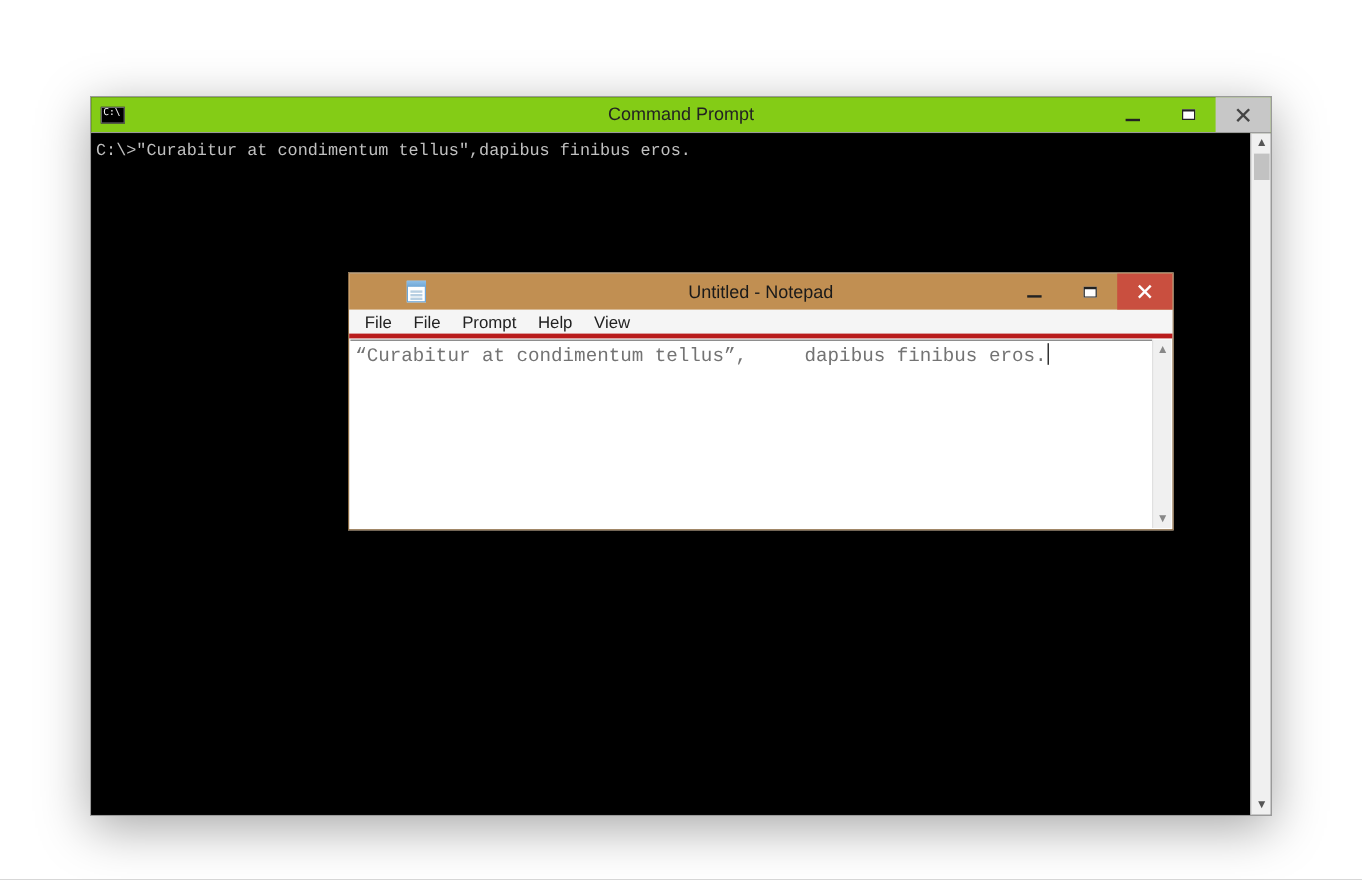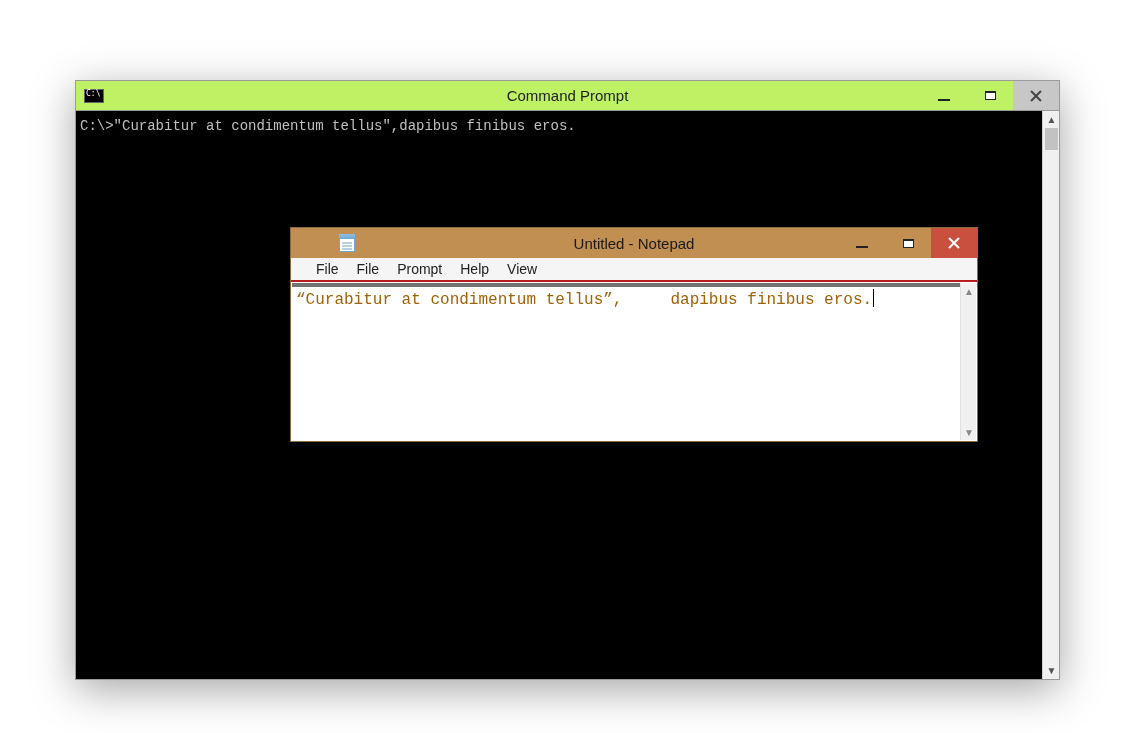--- a/index.html
+++ b/index.html
@@ -10,21 +10,21 @@
   .cmd-window {
     position: absolute;
     left: 75px; top: 80px;
     width: 985px; height: 600px;
     background: #000;
     border: 1px solid #9a9a9a;
     box-shadow: 0 10px 40px rgba(0,0,0,0.35);
   }
   .cmd-titlebar {
     height: 30px;
-    background: #bef264;
+    background: #84cc16;
     border-bottom: 1px solid #9a9a9a;
     display: flex;
     align-items: center;
     position: relative;
   }
   .cmd-titlebar .cmd-icon {
     width: 20px; height: 14px;
     margin-left: 8px;
     background: #000;
     border: 1px solid #666;
@@ -144,40 +144,40 @@
     margin-left: auto;
     display: flex;
     height: 100%;
   }
   .np-close-btn { background: #c94f3f; }
   .win-controls-np .win-btn { width: 46px; }
 
   .np-menubar {
     height: 24px;
     background: #f5f5f5;
-    border-bottom: 2px solid #b91c1c;
+    border-bottom: 4px solid #b91c1c;
     display: flex;
     align-items: center;
-    padding: 0 16px;
+    padding: 0 4px;
     font-size: 14px;
     color: #222;
   }
   .np-menubar .menu-item { padding: 2px 9px; }
 
   .np-body {
     position: absolute;
     left: 1px; right: 17px;
     top: 55px; bottom: 1px;
     background: #fff;
     font: 16px/22px "Consolas", "Courier New", monospace;
-    color: #a16207;
+    color: #737373;
     padding: 2px 4px;
     white-space: pre;
     overflow: hidden;
-    border-top: 4px solid #737373;
+    border-top: 1px solid #737373;
   }
   .np-body .caret {
     display: inline-block;
     width: 1px; height: 18px;
     background: #000;
     vertical-align: -3px;
     margin-left: 1px;
   }
   .np-scroll {
     position: absolute;

